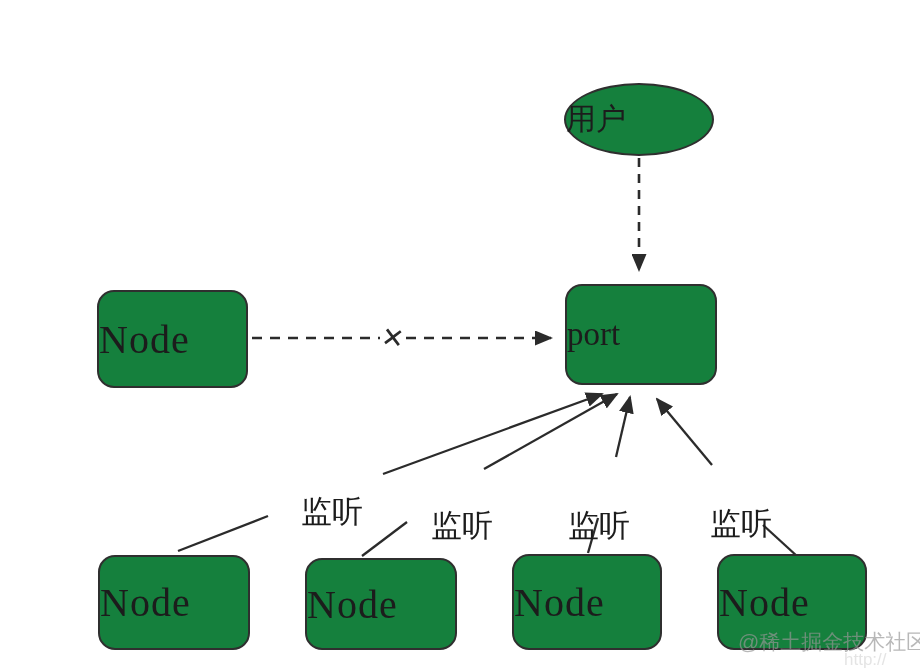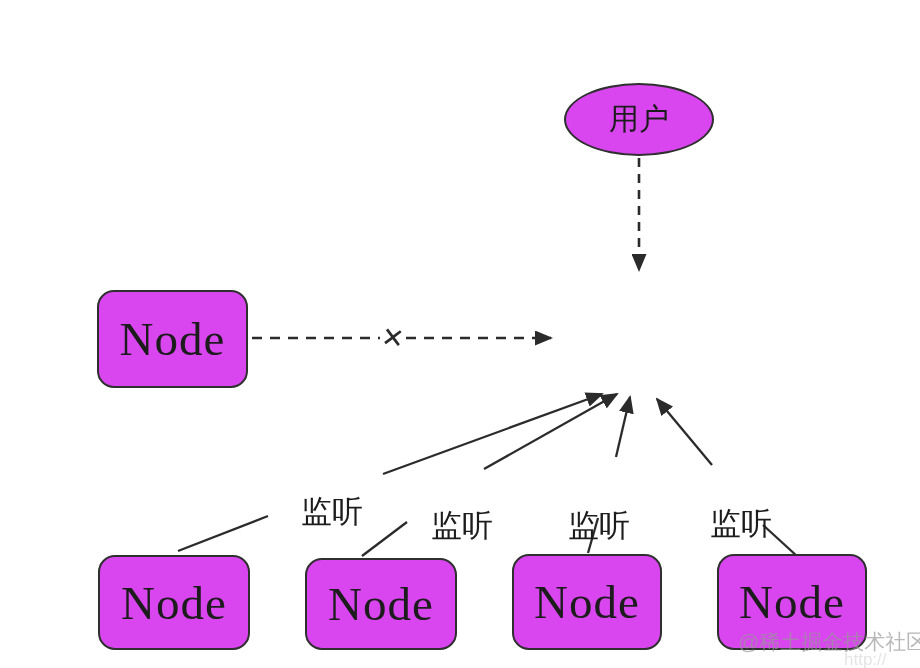--- a/index.html
+++ b/index.html
@@ -18,33 +18,32 @@
   }
   .wires {
     position: absolute;
     left: 0; top: 0;
     width: 920px; height: 668px;
   }
   .shape {
     position: absolute;
     box-sizing: border-box;
     border: 2.5px solid #2f2f2f;
-    background: #d946ef;
+    background: #15803d;
     display: flex;
     align-items: center;
-    justify-content: center;
   }
   .rounded {
     border-radius: 17px;
   }
   .ellipse {
     border-radius: 50%;
   }
   .node-label {
-    font-size: 47px;
+    font-size: 40px;
     letter-spacing: 1px;
   }
   .port-label {
     font-size: 33px;
   }
   .cjk-label {
     font-size: 30px;
   }
   .edge-label {
     position: absolute;
@@ -115,20 +114,23 @@
     <line x1="616" y1="457" x2="630" y2="397" stroke="#2b2b2b" stroke-width="2.3" marker-end="url(#arrow)"></line>
 
     <line x1="798" y1="557" x2="763" y2="525" stroke="#2b2b2b" stroke-width="2.3"></line>
     <line x1="712" y1="465" x2="657" y2="399" stroke="#2b2b2b" stroke-width="2.3" marker-end="url(#arrow)"></line>
   </svg>
 
   <div class="shape ellipse" style="left:564px; top:83px; width:150px; height:73px;">
     <span class="cjk-label">用户</span>
   </div>
 
+  <div class="shape rounded" style="left:565px; top:284px; width:152px; height:101px;">
+    <span class="port-label">port</span>
+  </div>
 
   <div class="shape rounded" style="left:97px; top:290px; width:151px; height:98px;">
     <span class="node-label">Node</span>
   </div>
 
   <div class="cross-mark">×</div>
 
   <div class="edge-label" style="left:301px; top:471px;">监听</div>
   <div class="edge-label" style="left:431px; top:485px;">监听</div>
   <div class="edge-label" style="left:568px; top:485px;">监听</div>

